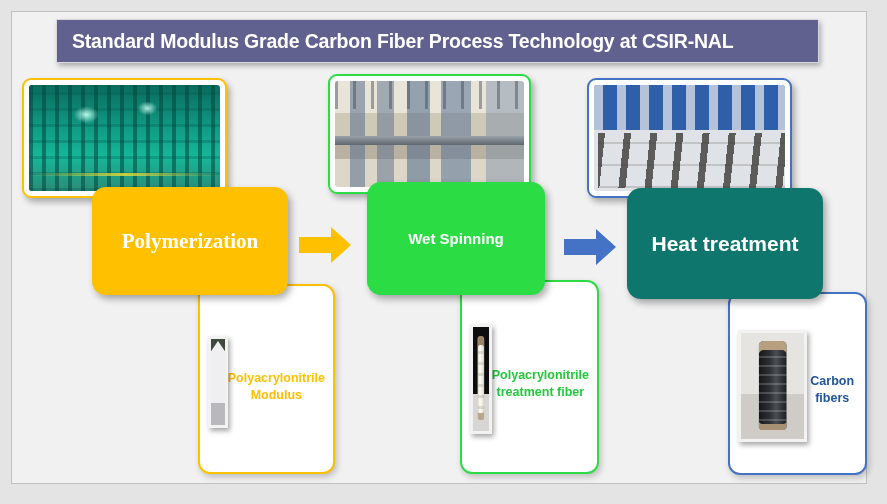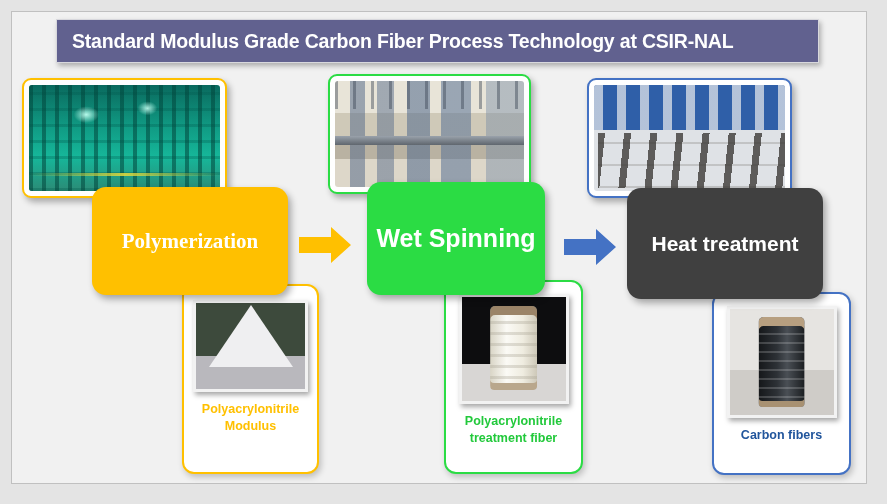--- a/index.html
+++ b/index.html
@@ -58,23 +58,24 @@
     position: relative;
   }
 
   
   .prod-card {
     position: absolute;
     background: #ffffff;
     border-radius: 12px;
     box-shadow: 2px 3px 6px rgba(0,0,0,0.22);
     display: flex;
-    flex-direction: column;
+    flex-direction: row;
     align-items: center;
     overflow: hidden;
+    margin-left: 16px;
   }
   .prod-photo {
     position: relative;
     border: 3px solid #f2f2f2;
     box-shadow: 2px 3px 5px rgba(0,0,0,0.35);
     overflow: hidden;
   }
   .prod-label {
     text-align: center;
     font-weight: bold;
@@ -253,25 +254,25 @@
     </div>
     <div class="prod-label" style="color:#21559c;">
       <div>Carbon fibers</div>
     </div>
   </div>
 
   <div class="chip" style="left:80px; top:175px; width:196px; height:108px; background:#ffc000; font-size:21px;font-family:Liberation Serif, serif;">
     <span>Polymerization</span>
   </div>
 
-  <div class="chip" style="left:355px; top:170px; width:178px; height:113px; background:#2bdc44; font-size:25px;">
+  <div class="chip" style="left:355px; top:170px; width:178px; height:113px; background:#2bdc44; font-size:15px;">
     <span>Wet Spinning</span>
   </div>
 
-  <div class="chip" style="left:615px; top:176px; width:196px; height:111px; background:#404040; font-size:21px;">
+  <div class="chip" style="left:615px; top:176px; width:196px; height:111px; background:#0f766e; font-size:21px;">
     <span>Heat treatment</span>
   </div>
 
   <div class="arrow" style="left:287px; top:214px; width:53px; height:38px;">
     <svg width="53" height="38" viewBox="0 0 53 38">
       <polygon points="0,11 32,11 32,1 52,19 32,37 32,27 0,27" fill="#ffc000"></polygon>
     </svg>
   </div>
 
   <div class="arrow" style="left:552px; top:216px; width:53px; height:38px;">

